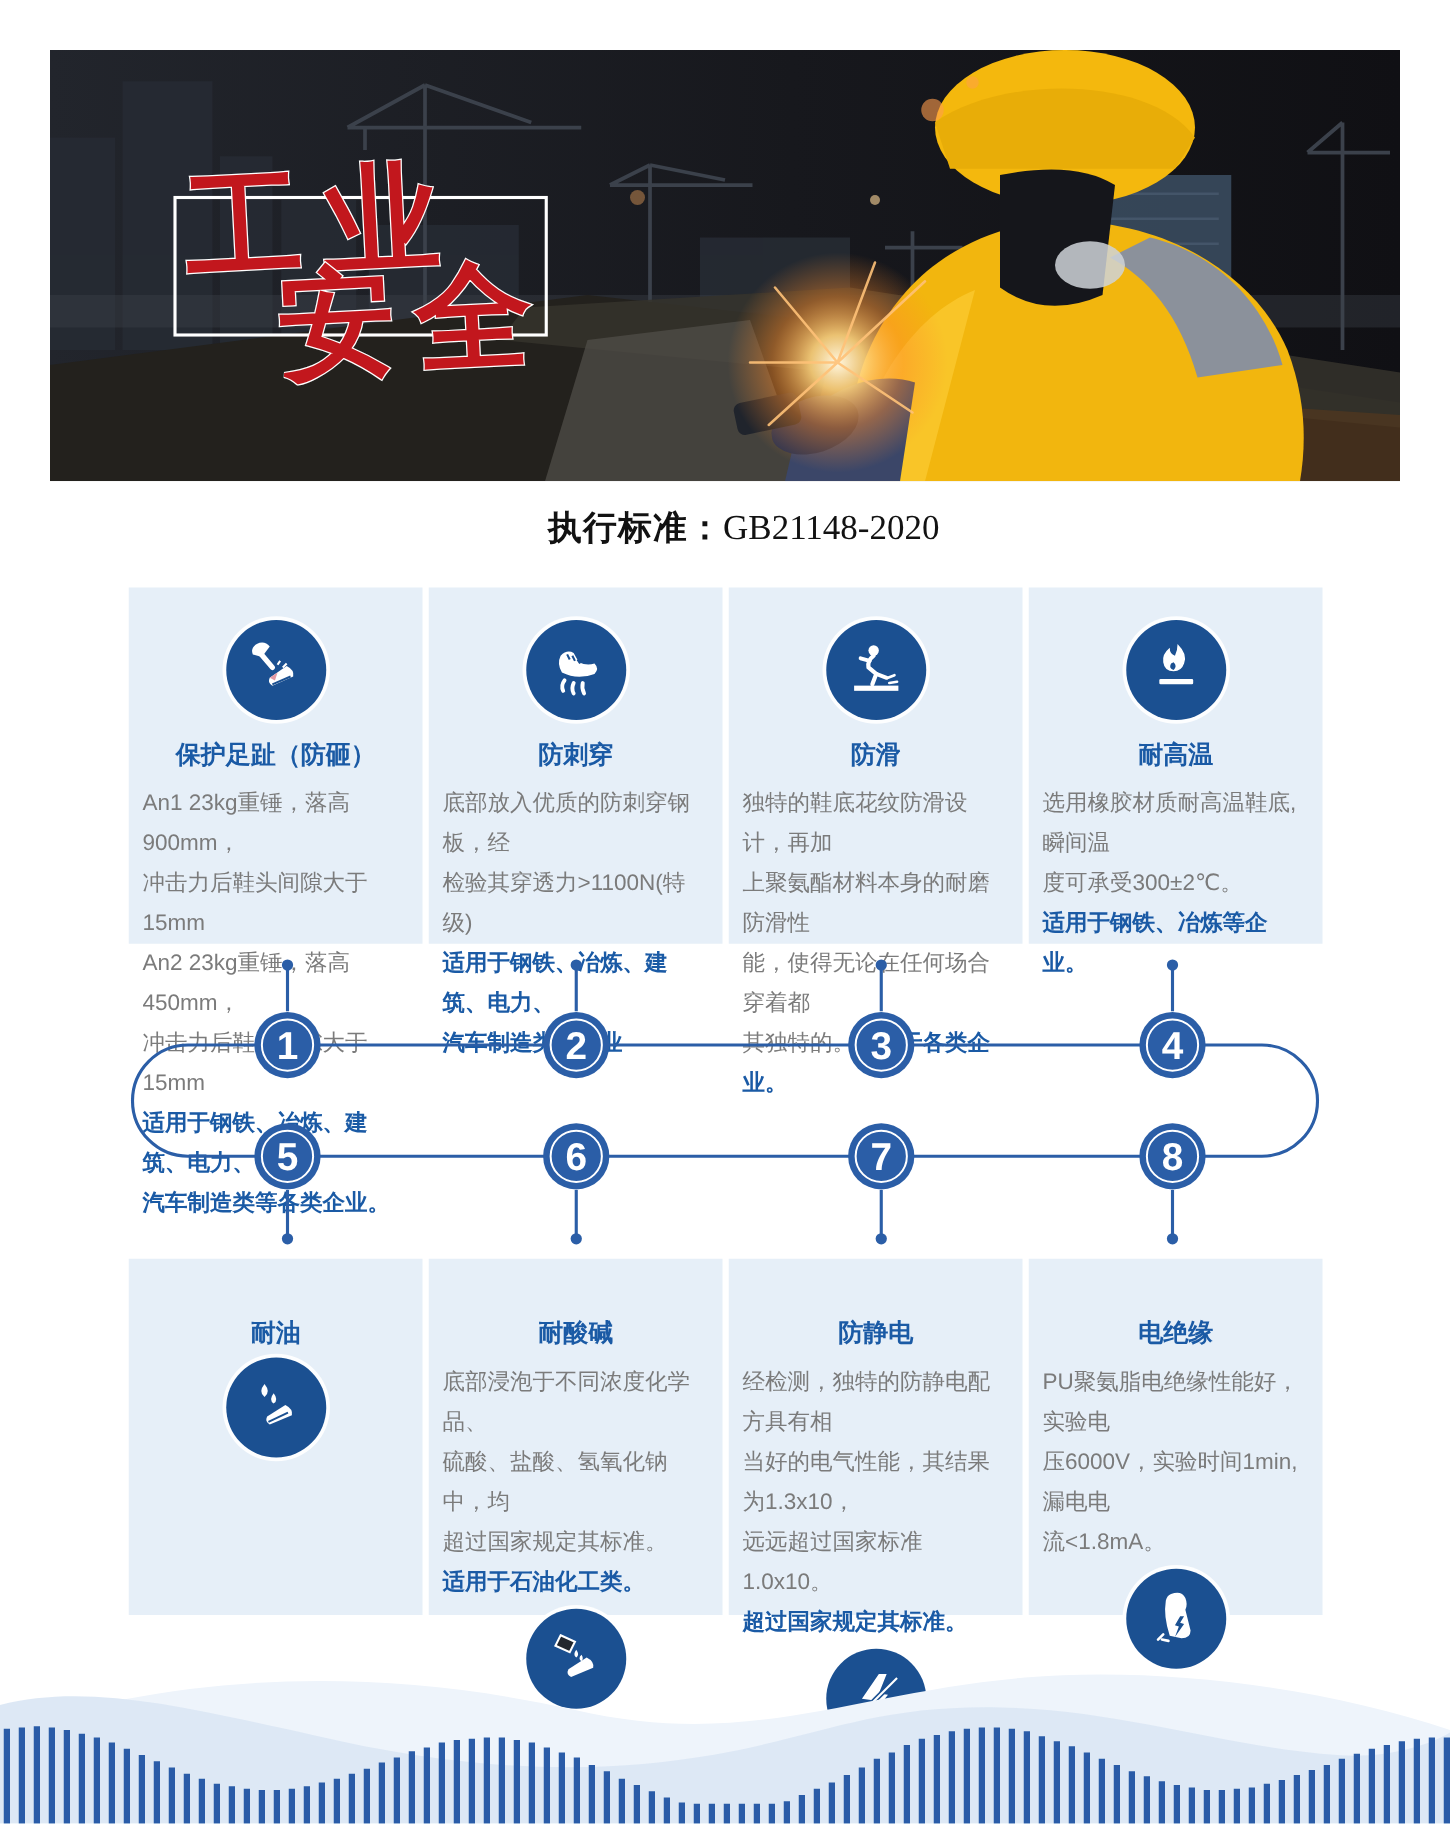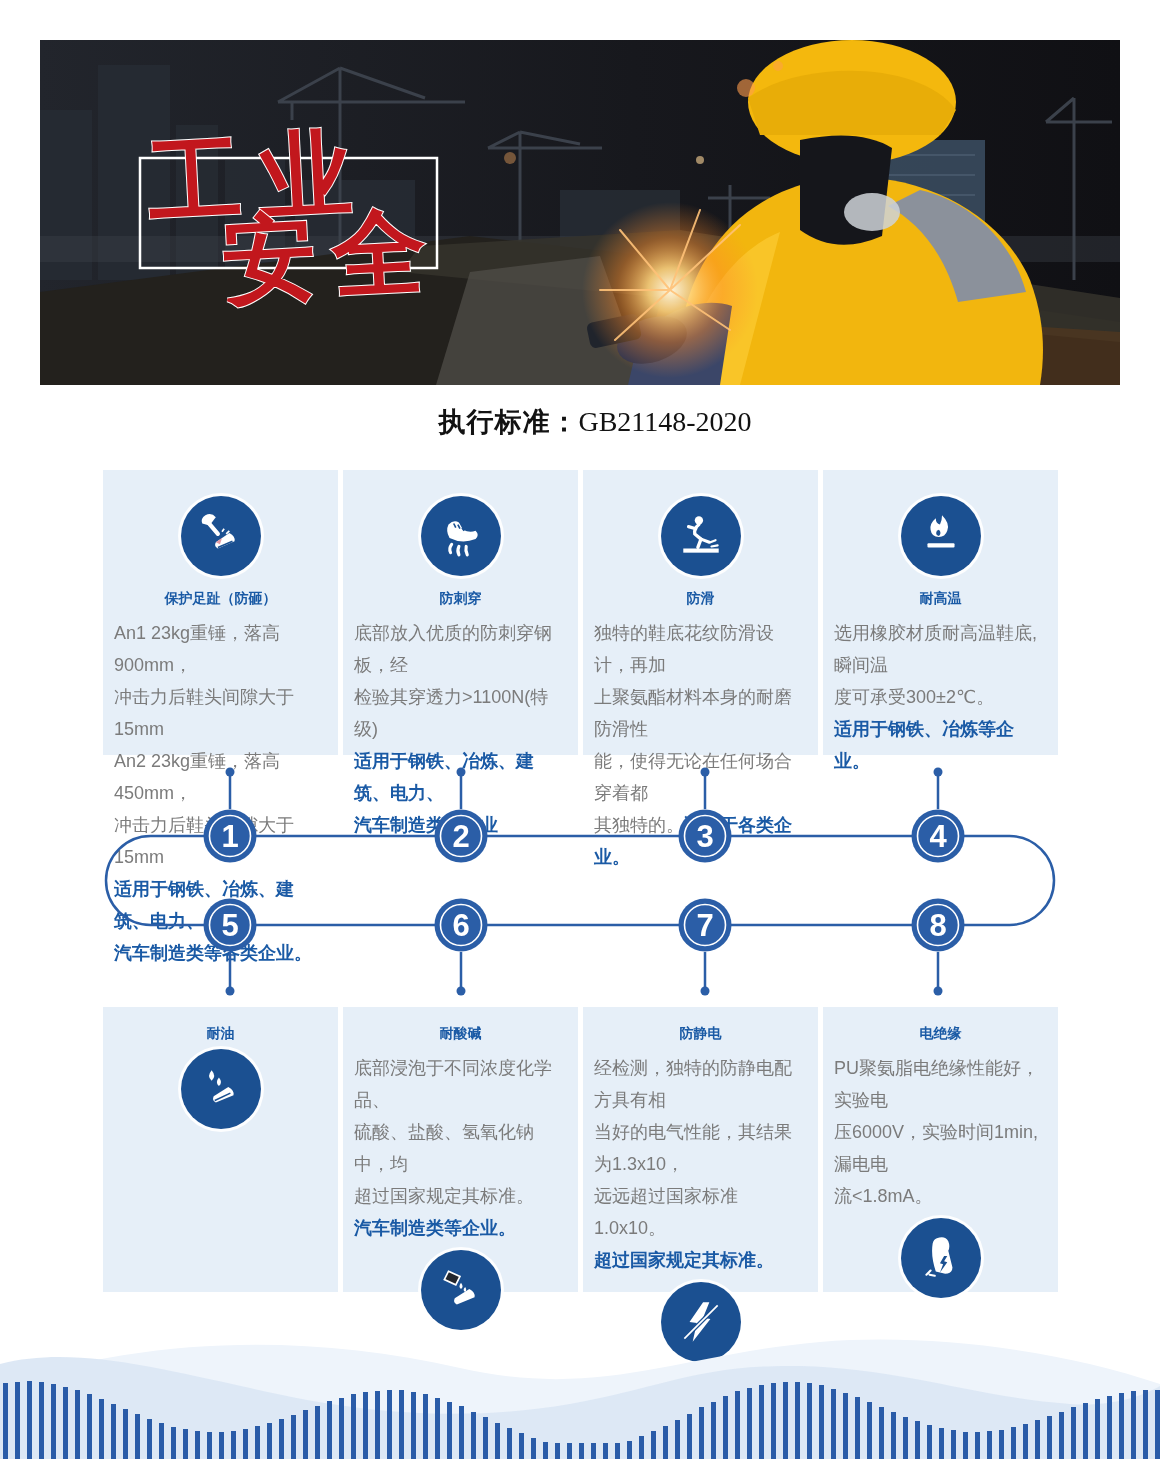--- a/index.html
+++ b/index.html
@@ -19,22 +19,22 @@
   .cards{position:absolute;left:103px;width:955px;display:grid;
          grid-template-columns:repeat(4,235px);column-gap:5px;}
   .cards.row1{top:470px;}
   .cards.row2{top:1007px;}
   .card{height:285px;background:#e6eff8;display:flex;flex-direction:column;align-items:center;}
   .icon-circle{width:80px;height:80px;border-radius:50%;background:#1b5091;
                box-shadow:0 0 0 3px rgba(255,255,255,.9);
                display:flex;align-items:center;justify-content:center;flex:0 0 auto;}
   .icon-circle svg{width:50px;height:50px;}
   .card.top .icon-circle{margin-top:26px;}
-  .card-title{margin:14px 0 0 0;font-size:14px;font-weight:bold;color:#1a5aa5;text-align:center;}
-  .card.bottom .card-title{margin-top:18px;}
+  .card-title{margin:14px 0 0 0;font-size:20px;font-weight:bold;color:#1a5aa5;text-align:center;}
+  .card.bottom .card-title{margin-top:46px;}
   .card-text{margin:9px 0 0 0;padding:0 11px;align-self:stretch;
              font-size:18px;line-height:1.78;color:#7b7b7b;white-space:pre-line;}
   .card-text .hl{color:#1a5aa5;font-weight:bold;}
   .card.bottom .icon-circle{margin-top:6px;}
 
   
   .connector{position:absolute;left:103px;top:758px;width:954px;height:247px;}
   .connector svg{display:block;width:100%;height:100%;}
   .connector text{font-family:"Liberation Sans","DejaVu Sans",sans-serif;font-weight:bold;}
 
@@ -268,21 +268,21 @@
           <path d="M18 35 l15 -7" stroke="#1b5091" stroke-width="1.5"></path>
         </svg>
     </div>
   </div>
 
   <div class="card bottom">
     <h3 class="card-title">耐酸碱</h3>
     <p class="card-text"><span>底部浸泡于不同浓度化学品、
 硫酸、盐酸、氢氧化钠中，均
 超过国家规定其标准。
-</span><span class="hl">汽车制造类等企业。</span></p>
+</span><span class="hl">适用于石油化工类。</span></p>
     <div class="icon-circle">
       <svg viewBox="0 0 48 48">
           <path d="M12 6 l11 5 -4 8 -11 -5 z" fill="#23272e" stroke="#fff" stroke-width="1.6"></path>
           <path d="M24 17 q3 4 0 6 q-3 -2 0 -6 z M28 21 q2 3 0 5 q-3 -2 0 -5 z" fill="#fff"></path>
           <path d="M18 32 l14 -9 q6 3 5 8 l-17 7 q-4 -2 -2 -6 z" fill="#fff"></path>
         </svg>
     </div>
   </div>
 
   <div class="card bottom">

